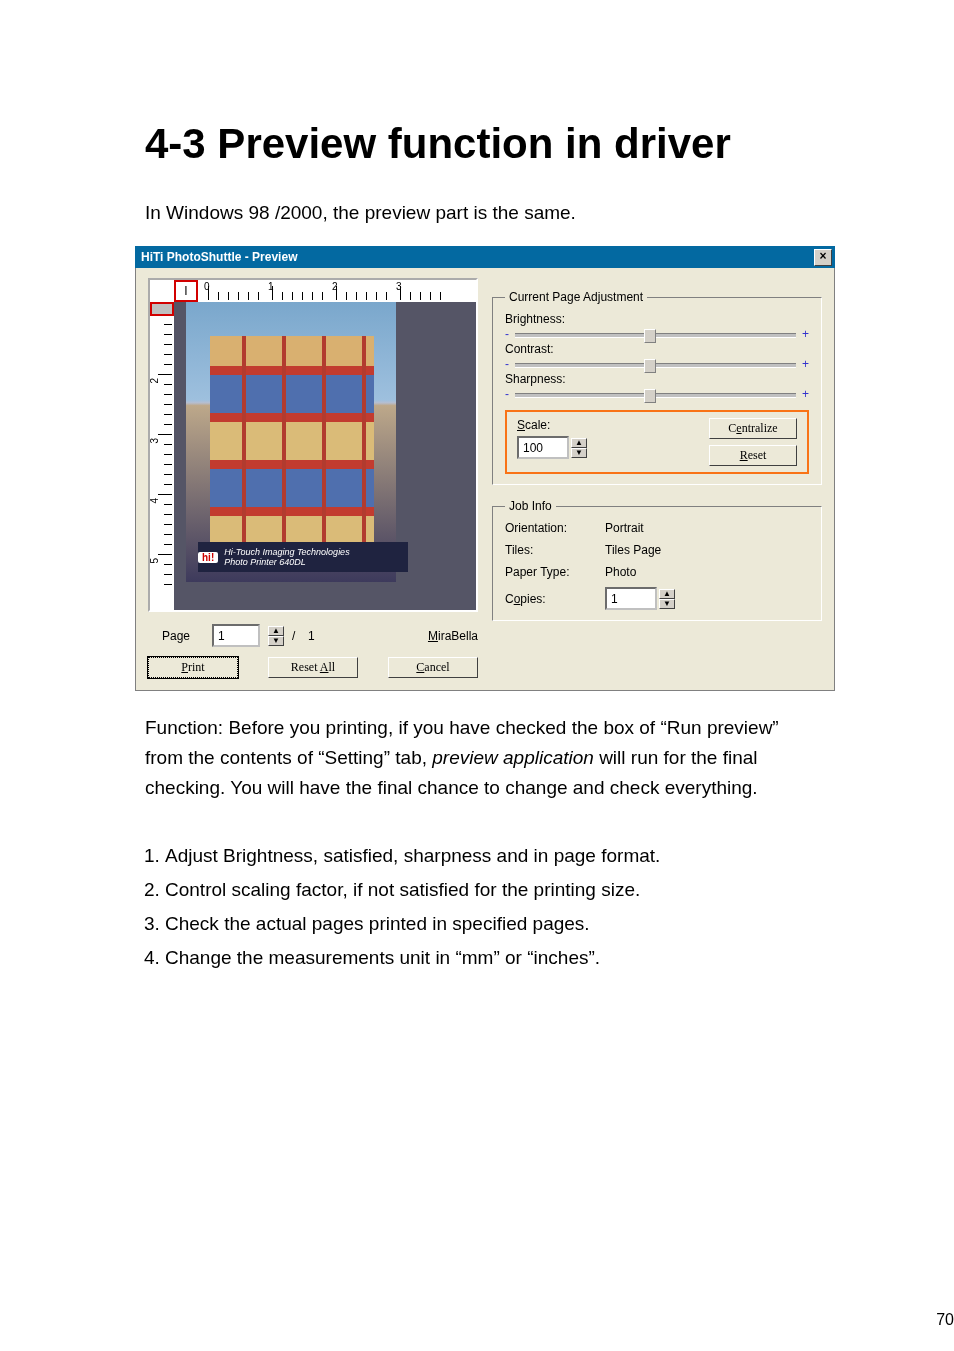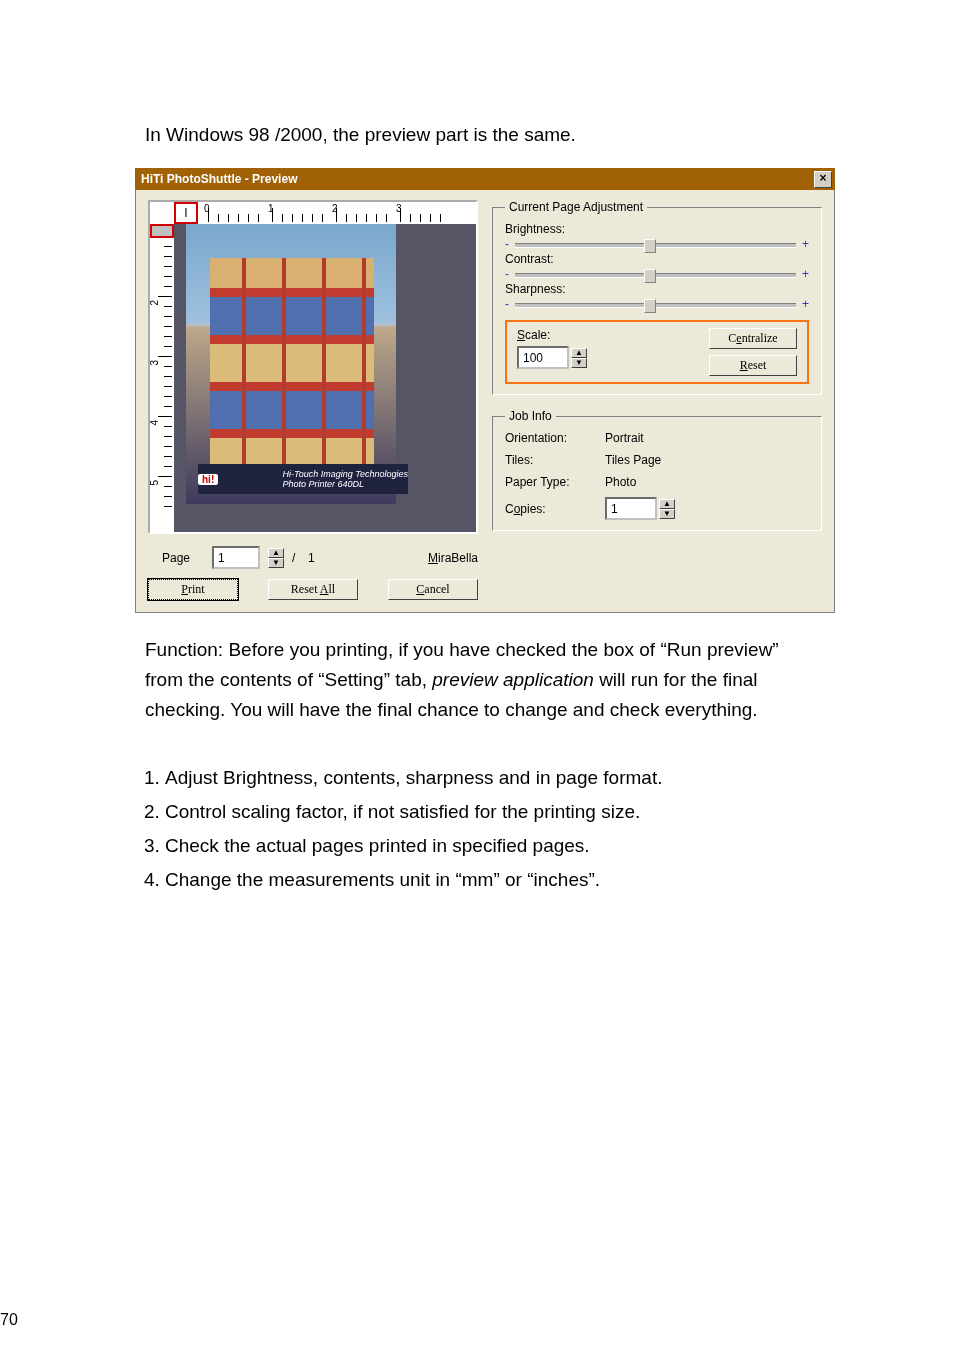--- a/index.html
+++ b/index.html
@@ -1,76 +1,77 @@
 <!DOCTYPE html>
 <html><head>
 <meta charset="utf-8">
 <style>
   html,body{margin:0;padding:0;background:#fff;font-family:"Times New Roman",serif;color:#000}
   .page{width:954px;min-height:1351px;margin:0 auto;padding:120px 130px 40px 145px;box-sizing:border-box;position:relative}
   h1{font-family:Arial,Helvetica,sans-serif;font-weight:700;font-size:42px;margin:0 0 30px 0}
   .body-text{font-family:Arial,Helvetica,sans-serif;font-size:19px;line-height:30px;margin:0 9px 18px 0}
   .body-text em{font-style:italic}
   ol.num{font-family:Arial,Helvetica,sans-serif;font-size:19px;line-height:34px;margin:0 0 0 -6px;padding-left:26px}
-  .pgnum{position:absolute;bottom:22px;left:0;width:100%;text-align:left;font-family:Arial,Helvetica,sans-serif;font-size:16px}
+  .pgnum{position:absolute;bottom:22px;left:0;width:100%;text-align:right;font-family:Arial,Helvetica,sans-serif;font-size:16px}
   
   .dlg{width:700px;margin:0 0 22px -10px;font-family:Tahoma,Arial,sans-serif;font-size:12px;color:#000}
-  .titlebar{background:#a16207;color:#fff;display:flex;align-items:center;justify-content:space-between;height:22px;padding:0 3px 0 6px;font-weight:700;font-size:12px}
+  .titlebar{background:#0369a1;color:#fff;display:flex;align-items:center;justify-content:space-between;height:22px;padding:0 3px 0 6px;font-weight:700;font-size:12px}
   .titlebar .xbtn{background:#d4d0c8;color:#000;border:1px solid #fff;border-right-color:#404040;border-bottom-color:#404040;width:16px;height:15px;line-height:13px;text-align:center;font-weight:700;font-family:Arial}
   .client{background:#ece9d8;border:1px solid #808080;border-top:none;padding:10px 12px 12px 12px;display:flex;gap:14px}
   .leftcol{width:330px}
   .preview-frame{border:2px inset #fff;background:#fff;padding:0;position:relative;height:330px}
   .ruler-h{position:absolute;top:0;left:24px;right:0;height:22px;background:#fff}
   .ruler-h .origin{position:absolute;left:0;top:0;width:24px;height:22px;border:2px solid #d20000;box-sizing:border-box}
   .tick-h{position:absolute;top:12px;width:1px;height:8px;background:#000}
   .tick-h.major{top:6px;height:14px}
   .tick-h-label{position:absolute;top:1px;font-size:10px}
   .ruler-v{position:absolute;left:0;top:22px;bottom:0;width:24px;background:#fff}
   .vmark-red{position:absolute;left:0;top:0;width:24px;height:14px;border:2px solid #d20000;box-sizing:border-box;background:#c0c0c0}
   .tick-v{position:absolute;left:14px;height:1px;width:8px;background:#000}
   .tick-v.major{left:8px;width:14px}
   .tick-v-label{position:absolute;left:4px;font-size:10px;transform:rotate(-90deg);transform-origin:left}
   .canvas{position:absolute;left:24px;top:22px;right:0;bottom:0;background:#556;overflow:hidden}
   .photo{position:absolute;left:12px;top:0;width:210px;height:280px;background:linear-gradient(180deg,#7aa7cc 0%,#9ec0de 35%,#b6bed0 36%,#bda88a 37%,#3d3a5c 100%)}
   .bld{position:absolute;left:24px;top:34px;width:164px;height:214px;background:linear-gradient(180deg,#d9b070 0 14%,#c23b2f 14% 18%,#4f6fae 18% 36%,#c23b2f 36% 40%,#dabb78 40% 58%,#c23b2f 58% 62%,#4f6fae 62% 80%,#c23b2f 80% 84%,#dabb78 84% 100%)}
   .col-line{position:absolute;top:34px;bottom:34px;width:4px;background:#b23b2f}
-  .caption-band{position:absolute;left:12px;bottom:10px;width:210px;height:30px;background:#1f2340;display:flex;align-items:center;justify-content:space-between;gap:6px}
+  .caption-band{position:absolute;left:12px;bottom:10px;width:210px;height:30px;background:#1f2340;display:flex;align-items:center;justify-content:flex-start;gap:6px}
   .caption-logo{background:#fff;border-radius:2px;padding:0 4px;color:#c00;font-weight:700;font-size:10px}
   .caption-text{color:#fff;font-size:9px;font-style:italic}
   .page-bar{display:flex;align-items:center;gap:8px;margin-top:12px}
   .page-bar .lbl{width:56px;text-align:center}
   .inset-field{background:#fff;border:2px inset #c0c0c0;height:19px;padding:0 4px;min-width:36px;display:flex;align-items:center}
   .spin{display:flex;flex-direction:column}
   .spin button{width:16px;height:10px;font-size:8px;line-height:8px;padding:0;background:#d4d0c8;border:1px solid #fff;border-right-color:#404040;border-bottom-color:#404040}
   .btnrow{display:flex;gap:30px;margin-top:10px}
   .ui-btn{background:#ece9d8;border:1px solid #404040;border-top-color:#fff;border-left-color:#fff;padding:2px 0;width:90px;cursor:default;text-align:center;font-family:Tahoma;font-size:12px}
   .ui-btn.default{outline:1px solid #000;outline-offset:0;border:1px dotted #000}
   .undl{text-decoration:underline}
   .rightcol{flex:1}
-  fieldset{border:1px solid #fff;border-top-color:#808080;border-left-color:#808080;padding:8px 12px 10px 12px;margin:0 0 14px 0}
+  fieldset{border:1px solid #fff;border-top-color:#808080;border-left-color:#808080;padding:8px 12px 10px 12px;margin:12px 0 14px 0}
   legend{padding:0 4px}
   .slider-row{display:flex;align-items:center;gap:6px;color:#33c}
   .track{flex:1;height:16px;position:relative}
   .track:before{content:"";position:absolute;left:0;right:0;top:7px;height:3px;background:#c0c0c0;border-top:1px solid #808080;border-bottom:1px solid #fff}
   .thumb{position:absolute;top:3px;left:46%;width:10px;height:12px;background:#d4d0c8;border:1px solid #808080;border-top-color:#fff;border-left-color:#fff}
   .scale-box{border:2px solid #f97316;padding:6px 10px;margin:8px 0 0 0;display:flex;align-items:flex-start;gap:20px}
   .scale-left{display:flex;flex-direction:column}
   .scale-input{display:flex;align-items:center;gap:2px;margin-top:4px}
   .scale-input .inset-field{width:40px}
   .scale-btns{display:flex;flex-direction:column;gap:6px;margin-left:auto}
   .scale-btns .ui-btn{width:86px}
   .info-grid{display:grid;grid-template-columns:100px 1fr;row-gap:8px;align-items:center}
   .copies-wrap{display:flex;align-items:center;gap:2px}
   .copies-wrap .inset-field{width:40px}
   .help-row{display:flex;justify-content:flex-end;margin-top:0}
 </style>
 </head>
 <body>
 
 <div class="page">
+  <h1>4-3  Preview function in driver</h1>
   <p class="body-text">In Windows 98 /2000, the preview part is the same.</p>
 
   <div class="dlg">
     <div class="titlebar">
       <span>HiTi PhotoShuttle - Preview</span>
       <span class="xbtn">×</span>
     </div>
     <div class="client">
       <div class="leftcol">
         <div class="preview-frame">
@@ -241,20 +242,20 @@
     </div>
   </div>
 
   <p class="body-text">
     <span>Function:    Before you printing, if you have checked the box of “Run preview” from the contents of “Setting” tab, </span><em>preview application</em><span> will run for the final checking.    You will have the final chance to change and check everything.</span>
   </p>
 
   <div style="height:18px"></div>
 
   <ol class="num">
-    <li>Adjust Brightness, contents, sharpness and in page format.</li>
+    <li>Adjust Brightness, satisfied, sharpness and in page format.</li>
     <li>Control scaling factor, if not satisfied for the printing size.</li>
     <li>Check the actual pages printed in specified pages.</li>
     <li>Change the measurements unit in “mm” or “inches”.</li>
   </ol>
 
   <div class="pgnum">70</div>
 </div>
 
 </body></html>

